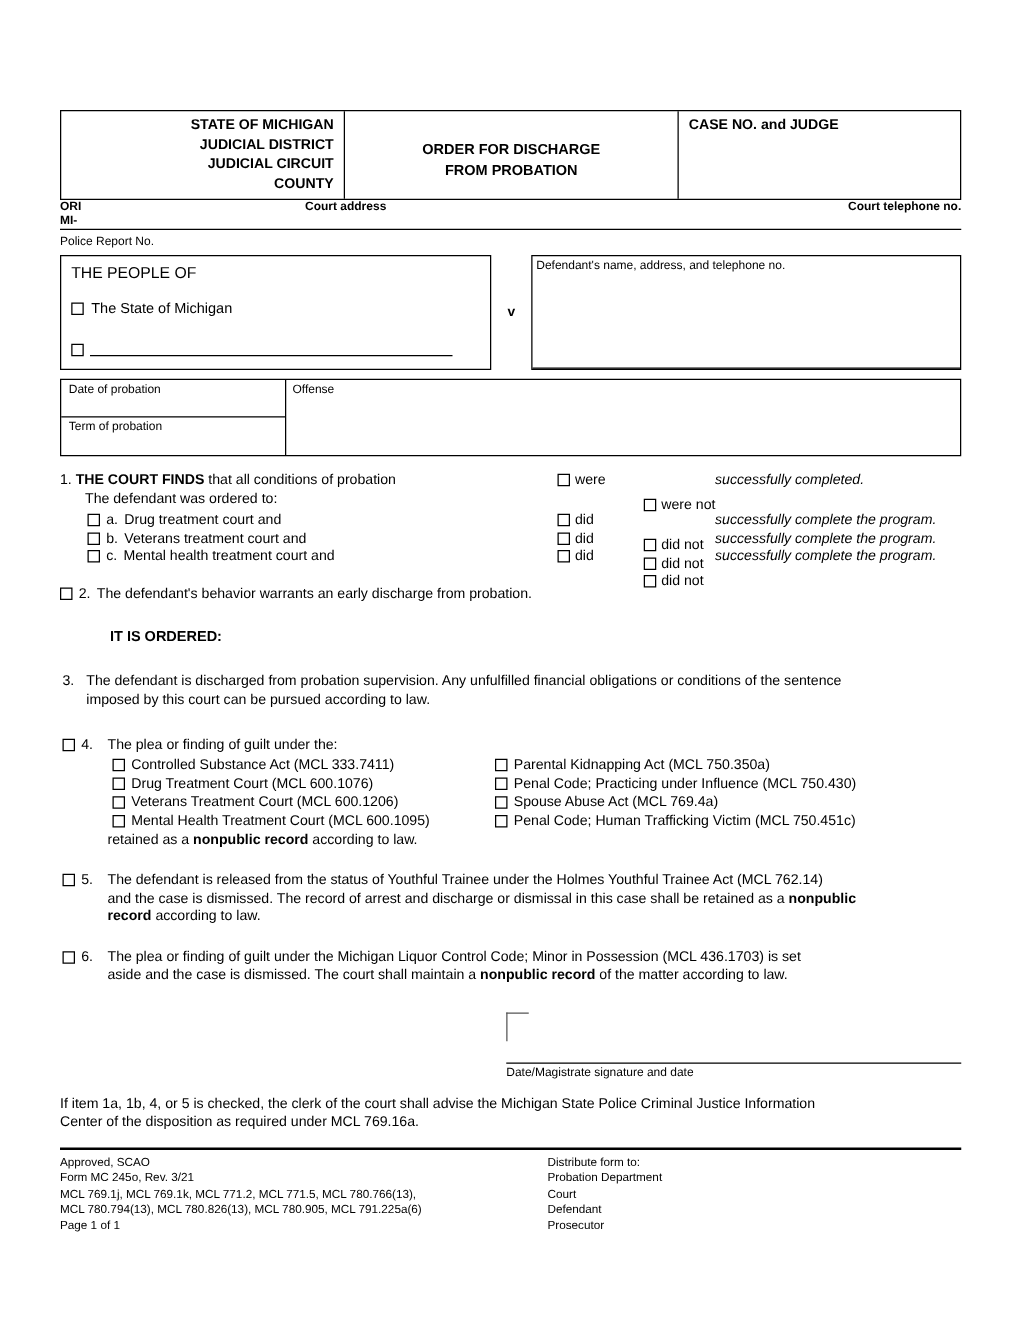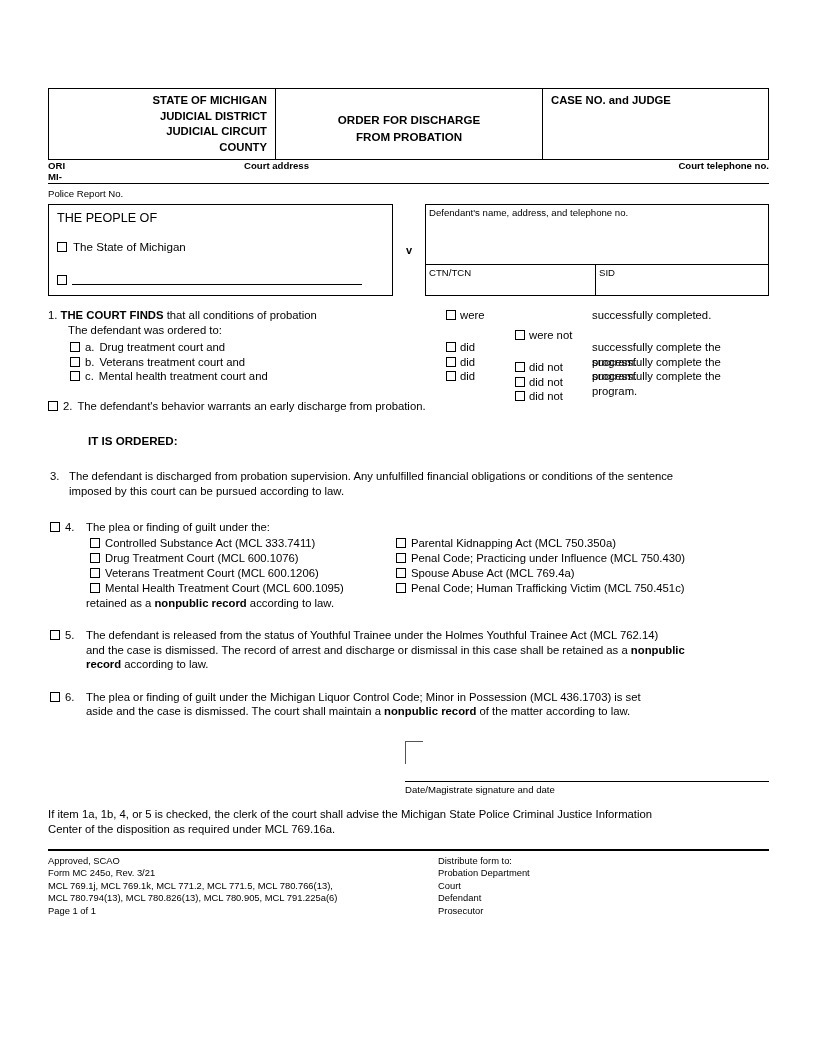--- a/index.html
+++ b/index.html
@@ -203,21 +203,21 @@
   
   .body { font-size: 11.3px; line-height: 14.5px; }
 
   .item1 { margin-top: 12px; position: relative; height: 75px; }
   .i1-line1 { position: absolute; left: 0; top: 0; }
   .i1-ordered { position: absolute; left: 20px; top: 15px; }
   .sub-rows { position: absolute; left: 22px; top: 32px; }
   .sub-row { height: 14.5px; display: flex; align-items: center; gap: 5px; }
   .col-w1 { position: absolute; left: 398px; }
   .col-w2 { position: absolute; left: 467px; margin-top: 20px; }
-  .col-w3 { position: absolute; left: 544px; }
+  .col-w3 { position: absolute; left: 524px; font-style: italic; }
   .opt { display: flex; align-items: center; gap: 4px; }
   .opt-rows { position: absolute; left: 0; top: 32px; width: 100%; }
   .opt-row { height: 14.5px; position: relative; }
 
   .item2 {
     margin-top: 16px;
     display: flex;
     align-items: center;
     gap: 5px;
   }
@@ -339,31 +339,36 @@
         <span class="blank-rule"></span>
       </div>
     </div>
 
     <div class="vs">v</div>
 
     <div class="defendant">
       <div class="def-top">
         <span>Defendant's name, address, and telephone no.</span>
       </div>
-      <div class="def-bot">
-        <div class="def-ctn">
-          <span>CTN/TCN</span>
-        </div>
-        <div class="def-sid">
-          <span>SID</span>
-        </div>
-      </div>
     </div>
   </div>
 
+  <div class="prob">
+    <div class="prob-left">
+      <div class="prob-date">
+        <span>Date of probation</span>
+      </div>
+      <div class="prob-term">
+        <span>Term of probation</span>
+      </div>
+    </div>
+    <div class="prob-offense">
+      <span>Offense</span>
+    </div>
+  </div>
 
   <div class="body">
 
     <div class="item1">
       <div class="i1-line1">
         <span>1.</span>
         <span class="bold">THE COURT FINDS</span><span> that all conditions of probation</span>
       </div>
       <div class="col-w1" style="top:0;">
         <span class="opt">

